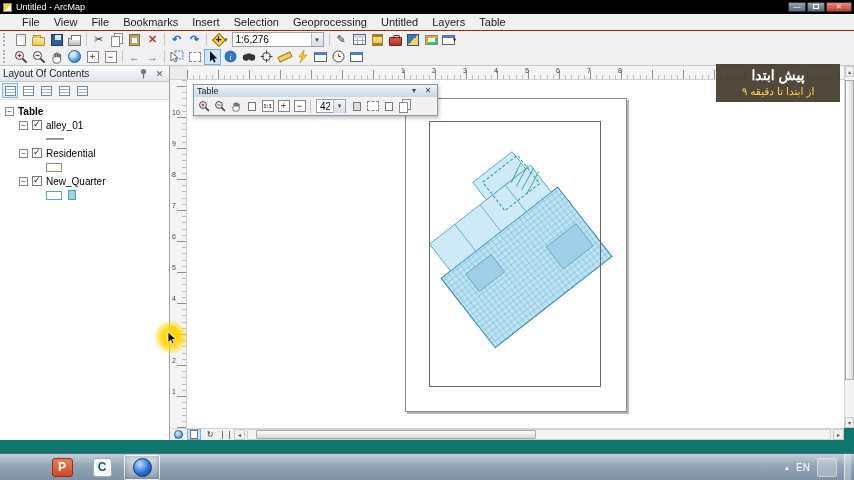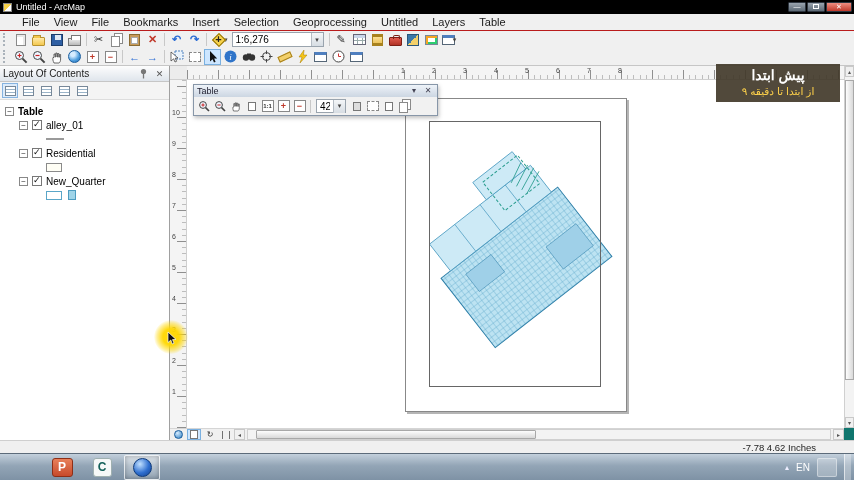--- a/index.html
+++ b/index.html
@@ -514,23 +514,20 @@
     </span>
     <span class="sb-arrow">▸</span>
   </div>
 
   <div class="vscroll">
     <span class="sb-arrow" style="top:0">▴</span>
     <span class="vthumb"></span>
     <span class="sb-arrow" style="bottom:0">▾</span>
   </div>
 
-  <div class="statusbar">
-    <span class="coords">-7.78  4.62 Inches</span>
-  </div>
 
   <div class="taskbar">
     <span class="tb-slot">
         <span class="ppt">P</span>
       </span>
     <span class="tb-slot">
         <span class="cam">C</span>
       </span>
     <span class="tb-slot active">
         <span class="orb"></span>

